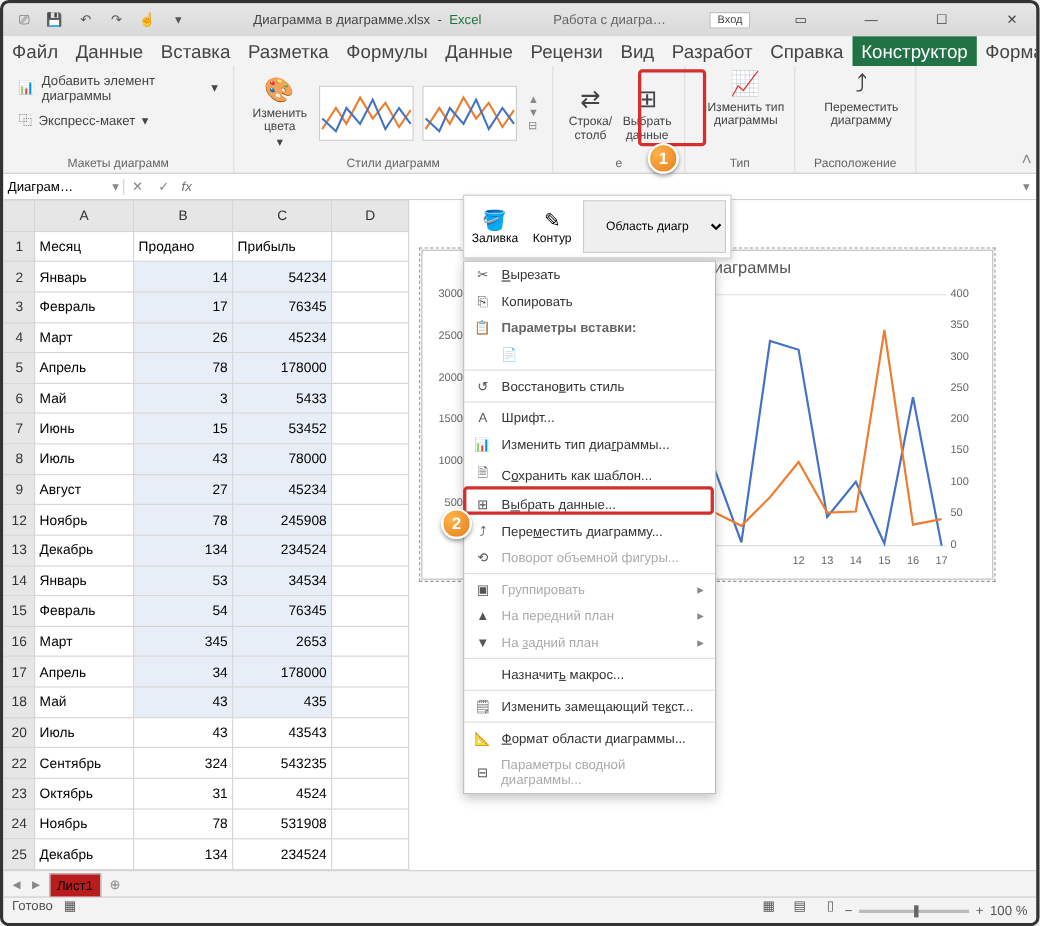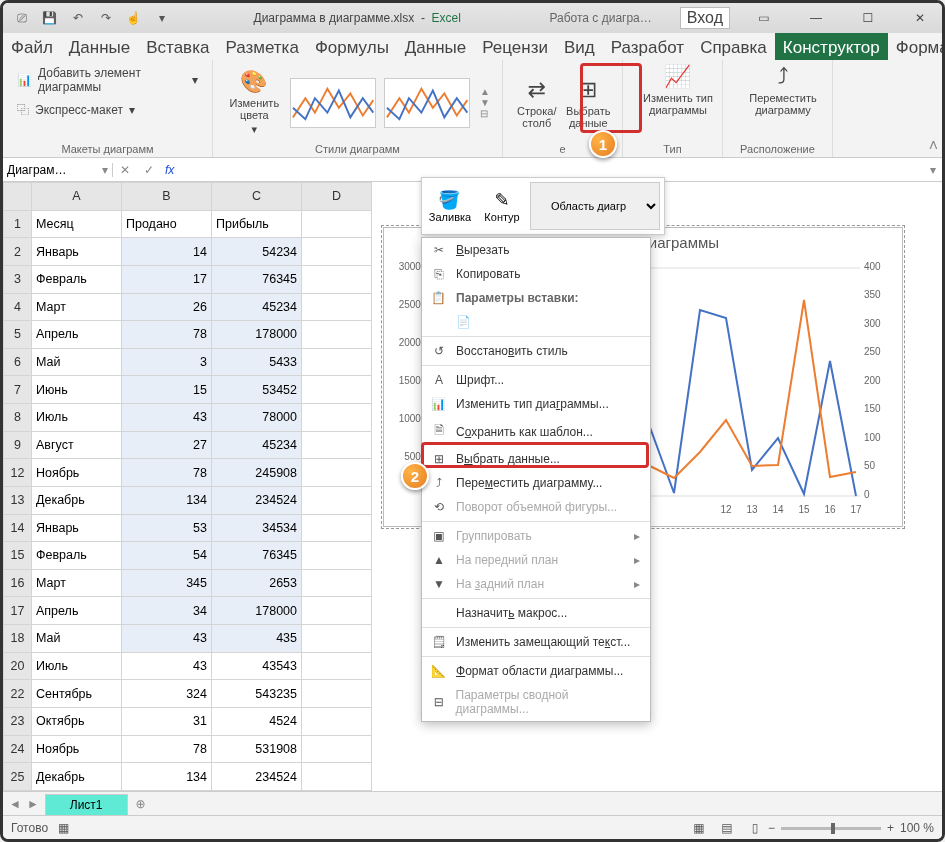--- a/index.html
+++ b/index.html
@@ -1,22 +1,22 @@
 <!DOCTYPE html>
 <html><head>
 <meta charset="utf-8">
 <style>
 * { box-sizing: border-box; margin: 0; padding: 0; font-family: 'Segoe UI', Tahoma, sans-serif; }
 body { background: #f0f0f0; width: 945px; height: 842px; overflow: hidden; position: relative; border: 3px solid #333; border-radius: 8px; }
 .titlebar { height: 30px; background: linear-gradient(to bottom, #e6e6e6, #d9d9d9); display: flex; align-items: center; font-size: 12px; color: #444; }
 .titlebar .qa { display:flex; gap:2px; padding:0 6px; }
 .qa-btn { width:26px; height:24px; display:flex; align-items:center; justify-content:center; color:#555; }
 .titlebar .title { flex:1; text-align:center; color:#444; }
-.titlebar .right { display:flex; align-items:center; gap:8px; }
-.titlebar .chip { background:#fff; border:1px solid #bbb; padding:1px 6px; font-size:16px; margin:0 4px; }
+.titlebar .right { display:flex; align-items:center; gap:20px; }
+.titlebar .chip { background:#fff; border:1px solid #bbb; padding:1px 6px; font-size:10px; margin:0 4px; }
 .winbtn { width:44px; height:28px; display:flex; align-items:center; justify-content:center; color:#444; }
 
 .tabs { height:27px; background:#f3f3f3; display:flex; font-size:17px; }
 .tab { padding:5px 8px; color:#444; cursor:pointer; }
 .tab.active { background:#217346; color:#fff; }
 .tabs .spacer {flex:1;}
 .tabs .help { padding:5px 8px; display:flex; align-items:center; gap:4px; color:#444;}
 .bulb{color:#ffc000;}
 
 .ribbon { height:98px; background:#f3f3f3; border-bottom:1px solid #ccc; display:flex; position:relative; }
@@ -28,21 +28,21 @@
 .bigbtn .ic { font-size:22px; }
 .thumb { width:88px; height:50px; border:1px solid #ccc; background:#fff; display:inline-flex; position:relative; margin-right:4px;}
 .thumb svg{width:100%;height:100%;}
 .ribgroup.styles .body{flex-direction:row; align-items:center;}
 .marker { position:absolute; width:28px; height:28px; border-radius:50%; background:radial-gradient(circle at 30% 30%, #ffb347, #e67e22); border:2px solid #fff; box-shadow:0 2px 4px rgba(0,0,0,0.4); color:#fff; font-weight:bold; display:flex; align-items:center; justify-content:center; font-size:15px; z-index:50;}
 .redbox { position:absolute; border:3px solid #d32f2f; border-radius:4px; z-index:49; pointer-events:none;}
 
 .formulabar { height:24px; background:#fff; border-bottom:1px solid #ccc; display:flex; align-items:center; font-size:12px; }
 .namebox { width:110px; border-right:1px solid #ccc; padding:0 4px; display:flex; align-items:center; justify-content:space-between;}
 .fbtn{width:24px;text-align:center;color:#888;}
-.fx { font-style:italic; color:#1d4ed8; padding:0 4px;}
+.fx { font-style:italic; color:#737373; padding:0 4px;}
 
 .sheet { position:relative; background:#fff; height: calc(100% - 30px - 27px - 98px - 24px - 24px - 24px); display:flex; }
 .gridtable { border-collapse:collapse; font-size:12.5px; }
 .gridtable th, .gridtable td { border:1px solid #d4d4d4; height:20px; padding:0 4px; background:#fff; }
 .gridtable th { background:#e6e6e6; color:#333; font-weight:normal; text-align:center; }
 .gridtable th.rowh { width:28px; }
 .gridtable td.r { text-align:right; }
 .gridtable .sel { background:#e8eef7; }
 .gridtable th.colA{width:90px;} .gridtable th.colB{width:90px;} .gridtable th.colC{width:90px;} .gridtable th.colD{width:70px;}
 
@@ -58,24 +58,24 @@
 .ctxmenu .ci { display:flex; align-items:center; gap:8px; padding:5px 10px 5px 8px; color:#333; }
 .ctxmenu .ci .ic{width:18px; text-align:center; color:#555;}
 .ctxmenu .ci.sub::after{content:"▸"; margin-left:auto; color:#888;}
 .ctxmenu .ci.dis { color:#aaa; }
 .ctxmenu .ci.hdr { font-weight:bold; color:#666; }
 .ctxmenu hr{border:none;border-top:1px solid #ddd;margin:2px 0;}
 .ci .u{text-decoration:underline;}
 
 .sheettabs { height:24px; background:#f3f3f3; border-top:1px solid #ccc; display:flex; align-items:center; font-size:12px; }
 .sheettabs .navs{display:flex; padding:0 6px; gap:6px; color:#888;}
-.sheettabs .stab{padding:3px 24px; background:#5eead4; border:1px solid #ccc; border-bottom:none; position:relative; top:1px;}
+.sheettabs .stab{padding:3px 6px; background:#b91c1c; border:1px solid #ccc; border-bottom:none; position:relative; top:1px;}
 .sheettabs .plus{padding:0 8px; color:#888;}
 
-.statusbar { height:25px; background:#f3f3f3; border-top:1px solid #ccc; display:flex; align-items:center; font-size:12px; color:#555; padding:0 8px; }
+.statusbar { height:25px; background:#f3f3f3; border-top:1px solid #ccc; display:flex; font-size:12px; color:#555; padding:0 8px; }
 .statusbar .spacer{flex:1;}
 .statusbar .vbtns{display:flex; gap:2px;}
 .statusbar .vb{width:26px;text-align:center;}
 .zoom{display:flex;align-items:center;gap:6px;}
 .zoom .track{width:100px;height:3px;background:#bbb;position:relative;}
 .zoom .thumbz{position:absolute;left:50%;top:-4px;width:4px;height:11px;background:#666;}
 </style>
 </head>
 <body>
 

